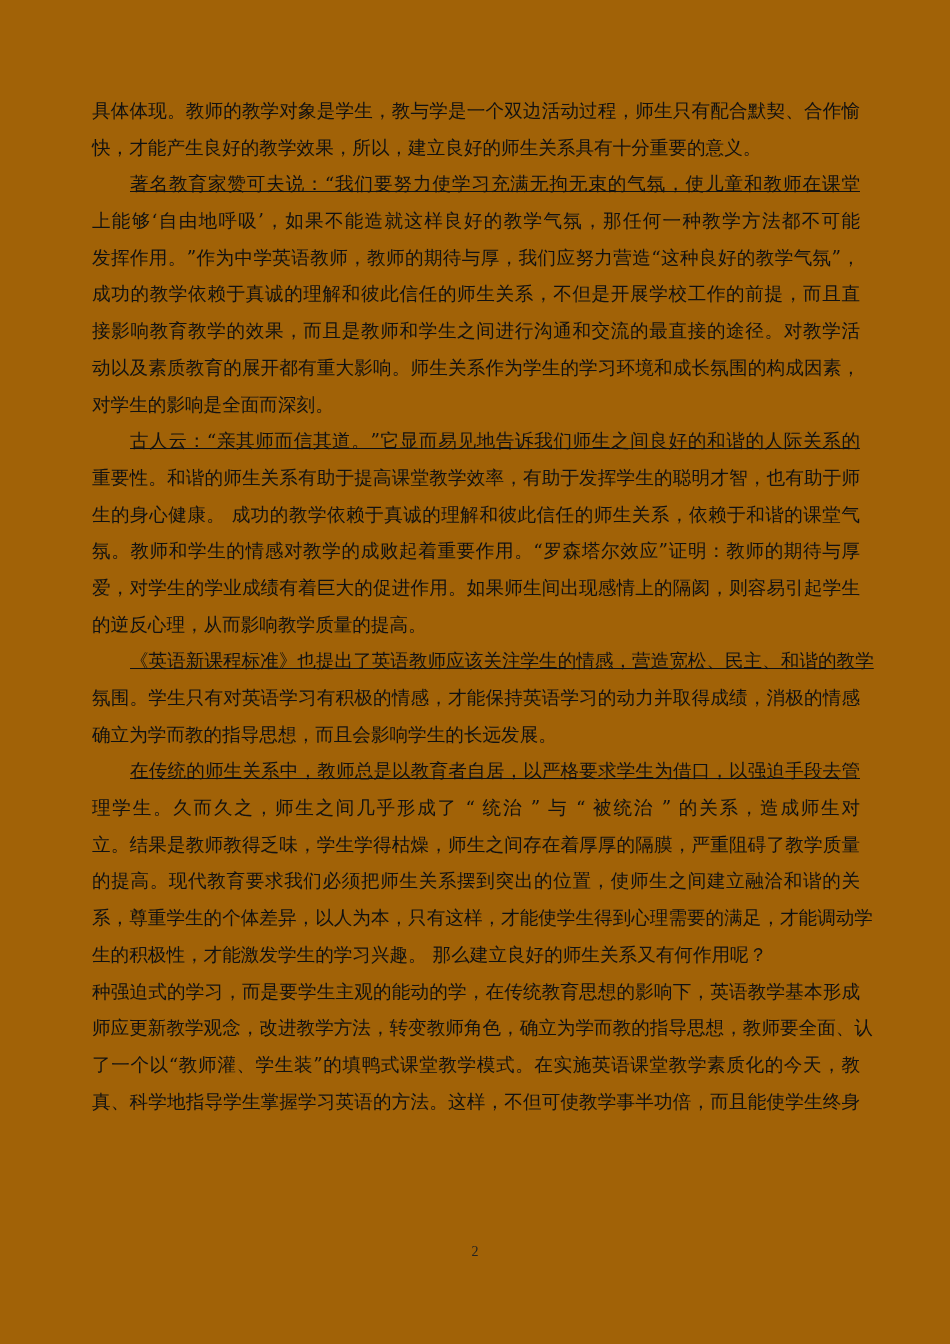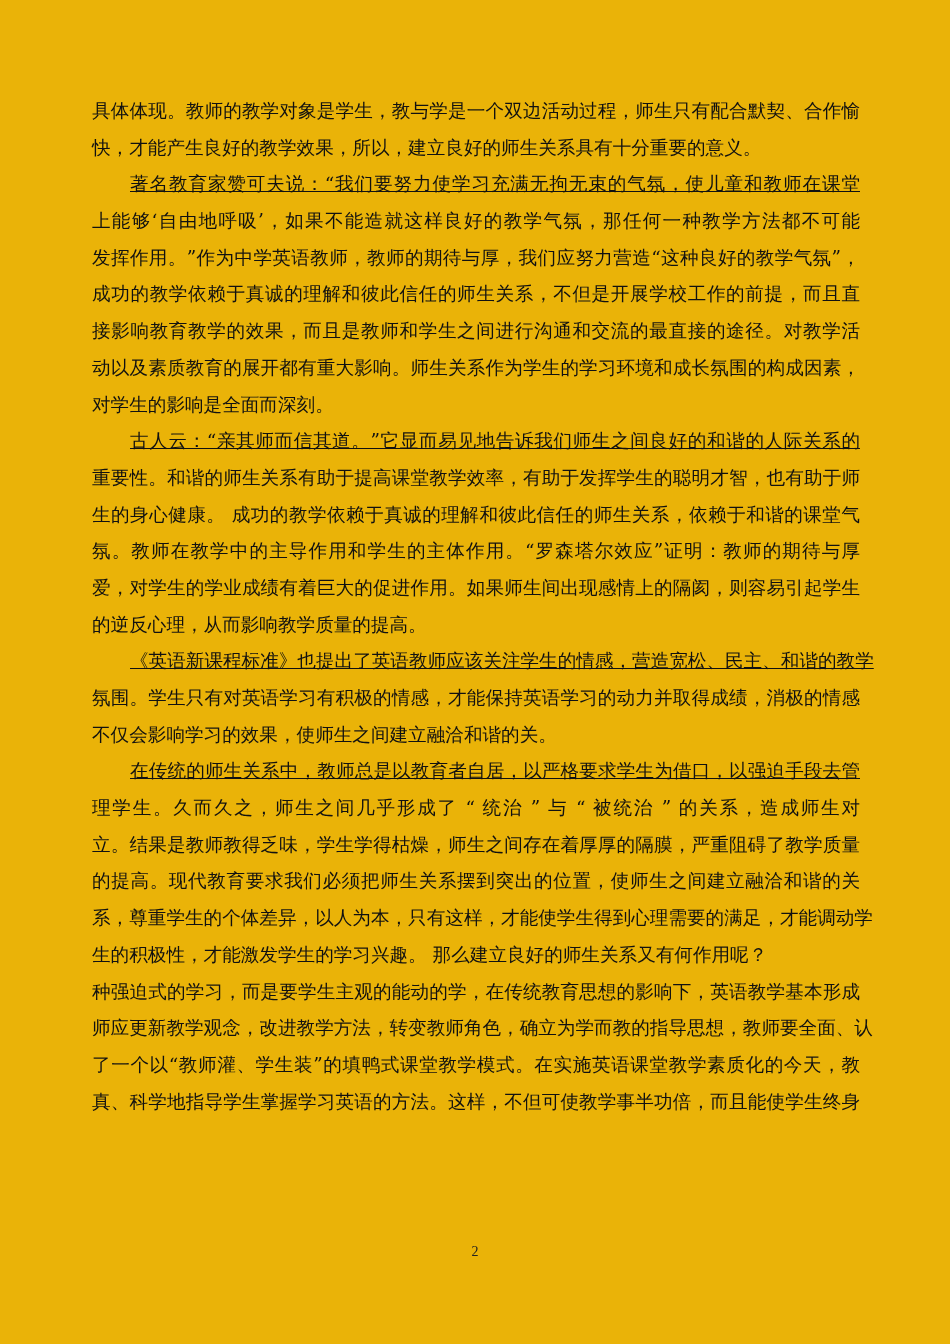--- a/index.html
+++ b/index.html
@@ -1,18 +1,18 @@
 <!DOCTYPE html>
 <html><head>
 <meta charset="utf-8">
 <style>
   html, body { margin: 0; padding: 0; background: #ffffff; }
   body { width: 950px; height: 1344px; position: relative; overflow: hidden;
          font-family: "DejaVu Serif", "Liberation Serif", serif; color: #111; }
-  .page { position: absolute; left: 0; top: 0; width: 950px; height: 1344px; background: #eab308; }
+  .page { position: absolute; left: 0; top: 0; width: 950px; height: 1344px; background: #a16207; }
   .text-block { position: absolute; left: 92px; top: 93px; width: 768px; }
   .line { height: 36.7px; line-height: 36.7px; font-size: 18.6px; white-space: nowrap;
           text-align: justify; text-align-last: justify; letter-spacing: 0; }
   .line.last { text-align-last: left; }
   .line.indent { padding-left: 38px; text-decoration: underline; }
   .page-number { position: absolute; top: 1244px; left: 0; width: 950px; text-align: center;
                  font-size: 14px; font-family: "Liberation Serif", serif; color: #222; }
 </style>
 </head>
 <body>
@@ -32,29 +32,29 @@
       <div class="line">成功的教学依赖于真诚的理解和彼此信任的师生关系，不但是开展学校工作的前提，而且直</div>
       <div class="line">接影响教育教学的效果，而且是教师和学生之间进行沟通和交流的最直接的途径。对教学活</div>
       <div class="line">动以及素质教育的展开都有重大影响。师生关系作为学生的学习环境和成长氛围的构成因素，</div>
       <div class="line last">对学生的影响是全面而深刻。</div>
     </div>
 
     <div>
       <div class="line indent">古人云：“亲其师而信其道。”它显而易见地告诉我们师生之间良好的和谐的人际关系的</div>
       <div class="line">重要性。和谐的师生关系有助于提高课堂教学效率，有助于发挥学生的聪明才智，也有助于师</div>
       <div class="line">生的身心健康。 成功的教学依赖于真诚的理解和彼此信任的师生关系，依赖于和谐的课堂气</div>
-      <div class="line">氛。教师在教学中的主导作用和学生的主体作用。“罗森塔尔效应”证明：教师的期待与厚</div>
+      <div class="line">氛。教师和学生的情感对教学的成败起着重要作用。“罗森塔尔效应”证明：教师的期待与厚</div>
       <div class="line">爱，对学生的学业成绩有着巨大的促进作用。如果师生间出现感情上的隔阂，则容易引起学生</div>
       <div class="line last">的逆反心理，从而影响教学质量的提高。</div>
     </div>
 
     <div>
       <div class="line indent">《英语新课程标准》也提出了英语教师应该关注学生的情感，营造宽松、民主、和谐的教学</div>
       <div class="line">氛围。学生只有对英语学习有积极的情感，才能保持英语学习的动力并取得成绩，消极的情感</div>
-      <div class="line last">不仅会影响学习的效果，使师生之间建立融洽和谐的关。</div>
+      <div class="line last">确立为学而教的指导思想，而且会影响学生的长远发展。</div>
     </div>
 
 
     <div>
       <div class="line indent">在传统的师生关系中，教师总是以教育者自居，以严格要求学生为借口，以强迫手段去管</div>
       <div class="line">理学生。久而久之，师生之间几乎形成了 “ 统治 ” 与 “ 被统治 ” 的关系，造成师生对</div>
       <div class="line">立。结果是教师教得乏味，学生学得枯燥，师生之间存在着厚厚的隔膜，严重阻碍了教学质量</div>
       <div class="line">的提高。现代教育要求我们必须把师生关系摆到突出的位置，使师生之间建立融洽和谐的关</div>
       <div class="line">系，尊重学生的个体差异，以人为本，只有这样，才能使学生得到心理需要的满足，才能调动学</div>
       <div class="line last">生的积极性，才能激发学生的学习兴趣。 那么建立良好的师生关系又有何作用呢？</div>

